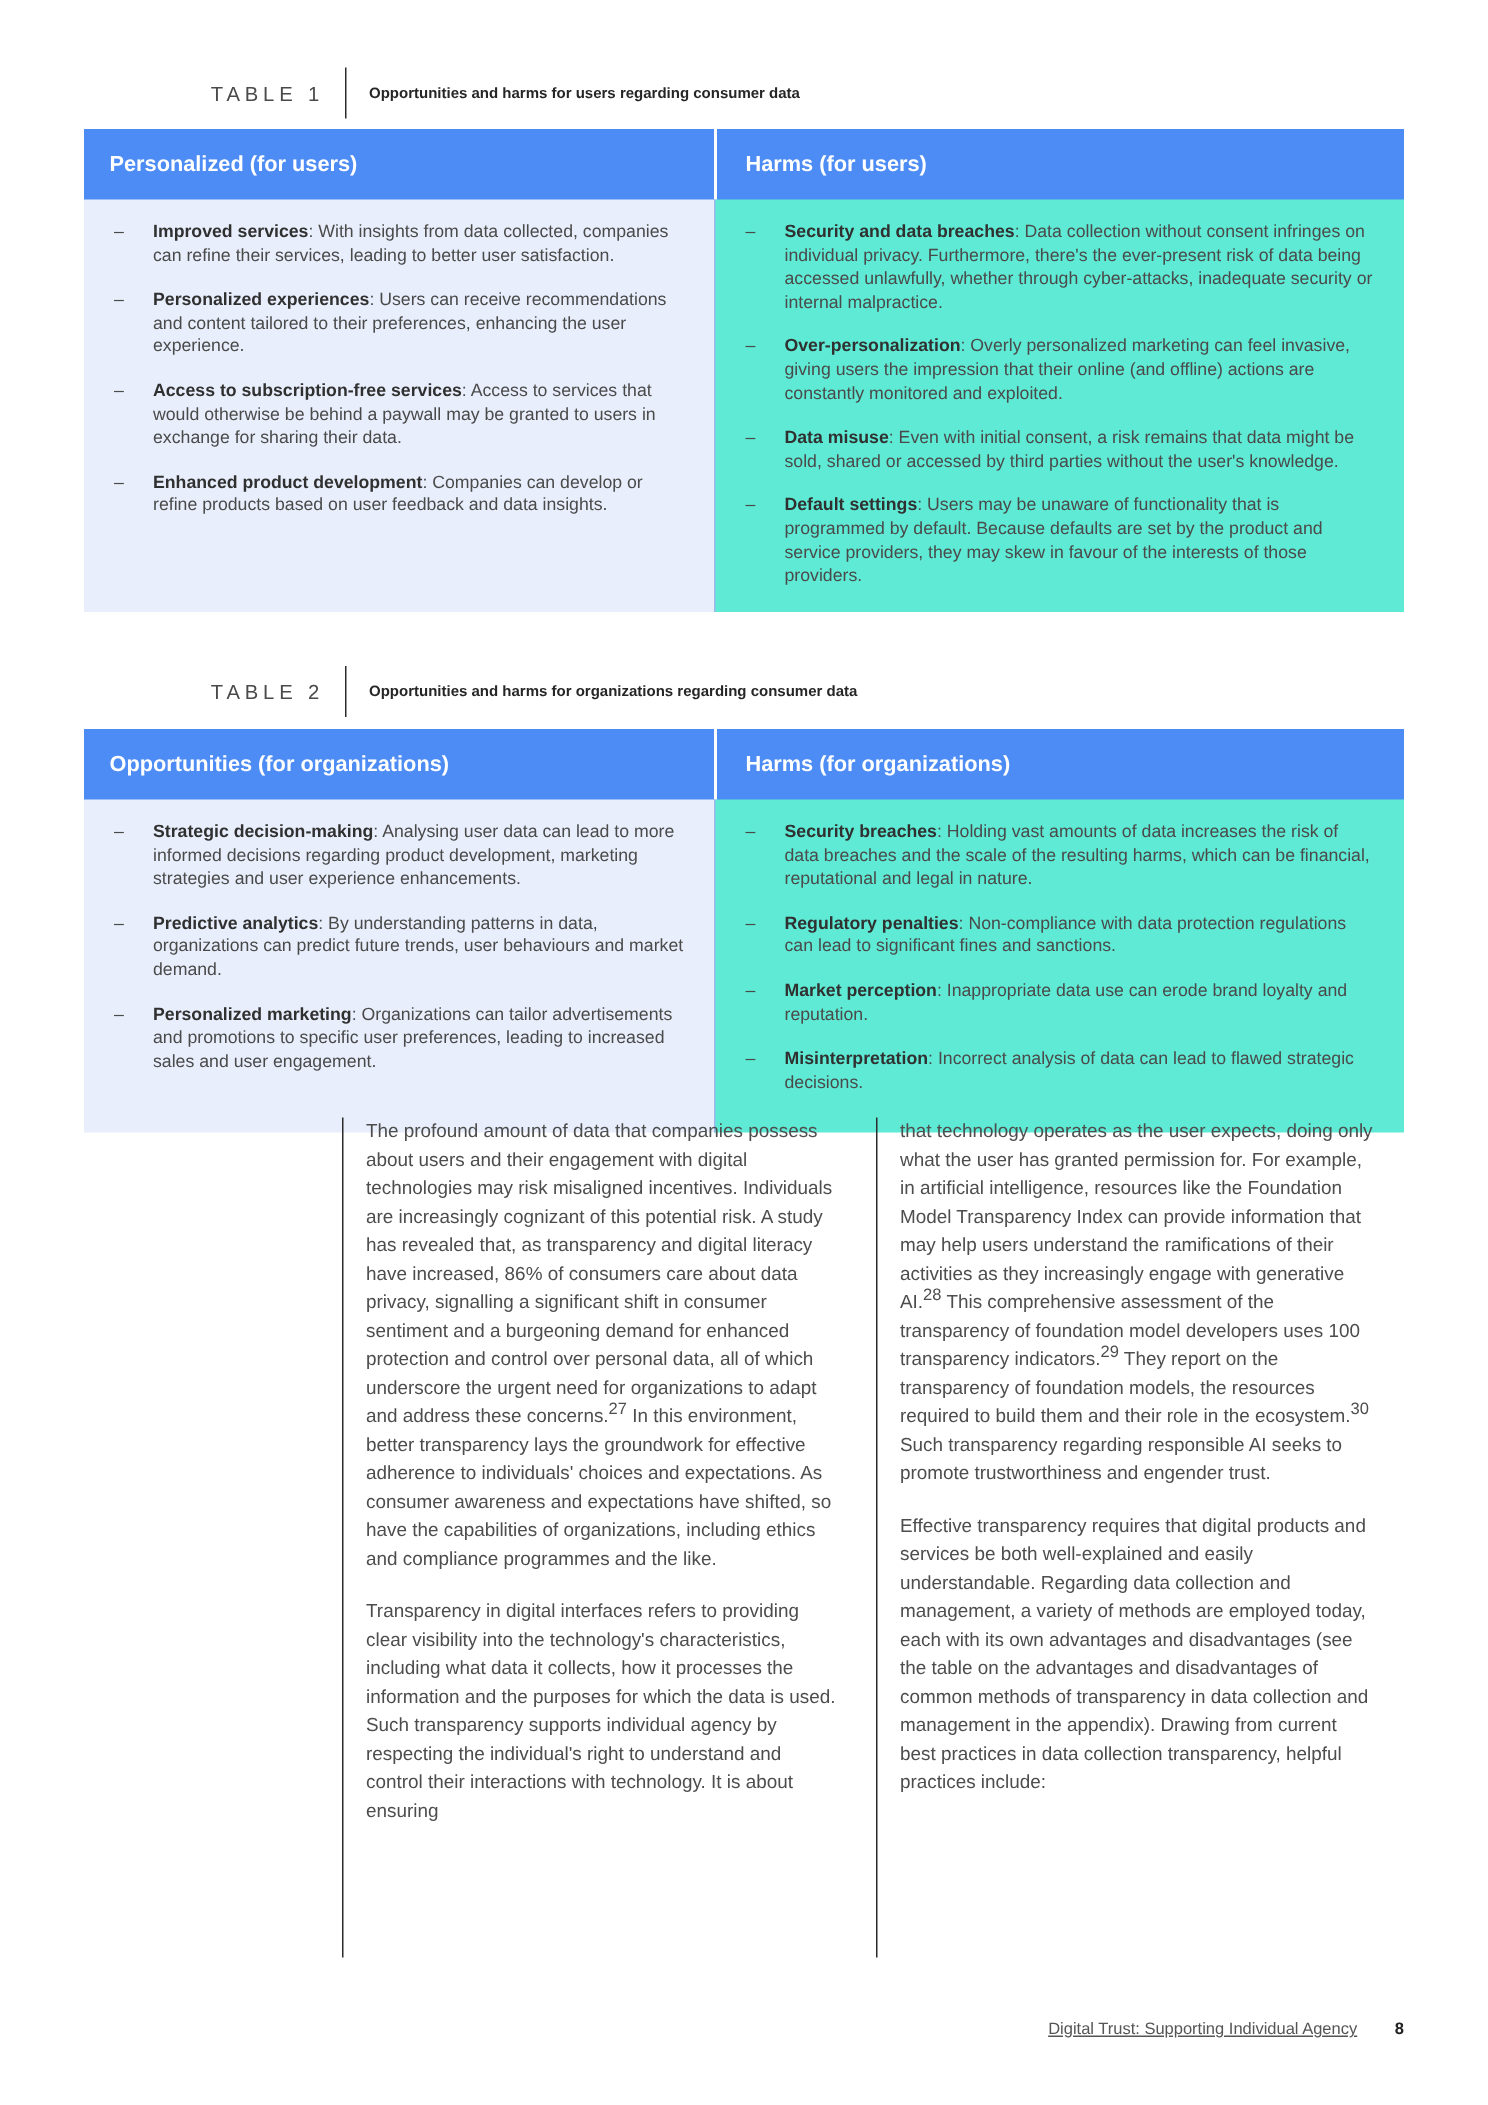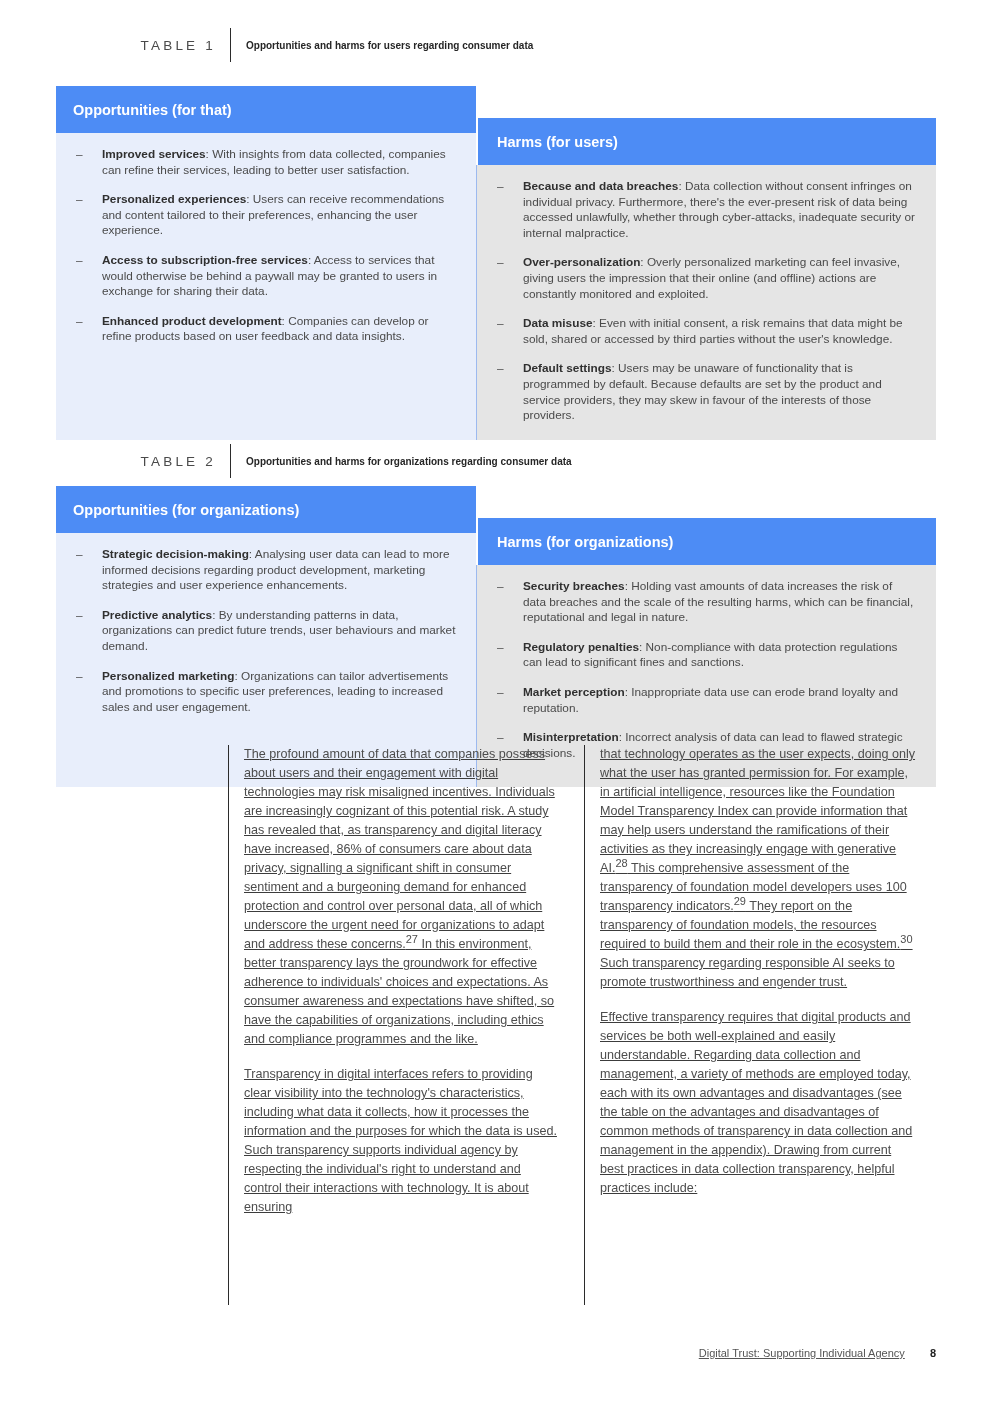--- a/index.html
+++ b/index.html
@@ -56,21 +56,21 @@
   .data-table {
     position: absolute;
     display: flex;
     width: 880px;
     left: 56px;
   }
   .tbl-col {
     box-sizing: border-box;
   }
   .tbl-col.left  { width: 420px; background: #e8eefb; }
-  .tbl-col.right { width: 460px; background: #e5e5e5; margin-top: 32px; }
+  .tbl-col.right { width: 460px; background: #5eead4; }
 
   .tbl-head {
     height: 47px;
     background: #4d8cf5;
     color: #ffffff;
     font-size: 14.5px;
     font-weight: bold;
     display: flex;
     align-items: center;
     padding-left: 17px;
@@ -112,21 +112,20 @@
   }
 
   
   .body-cols {
     position: absolute;
     left: 228px;
     top: 745px;
     width: 712px;
     height: 560px;
     display: flex;
-    text-decoration: underline;
   }
   .bodycol {
     box-sizing: border-box;
     width: 356px;
     border-left: 1px solid #2b2b2b;
     padding-left: 15px;
     padding-right: 22px;
   }
   .bodycol p {
     margin: 0 0 16px 0;
@@ -152,43 +151,43 @@
     font-weight: bold;
     color: #222222;
     margin-left: 22px;
   }
 </style>
 </head>
 <body>
 
 <div class="page">
 
-  <div class="table-caption" style="left:56px; top:28px; width:880px;">
+  <div class="table-caption" style="left:56px; top:45px; width:880px;">
     <div class="caption-label">TABLE 1</div>
     <div class="caption-rule"></div>
     <div class="caption-title">Opportunities and harms for users regarding consumer data</div>
   </div>
 
   <div class="data-table" style="top:86px;">
     <div class="tbl-col left">
-      <div class="tbl-head">Opportunities (for that)</div>
+      <div class="tbl-head">Personalized (for users)</div>
       <div class="tbl-body">
         <ul class="bullets">
             <li><span class="dash">–</span><b>Improved services</b>: With insights from data collected, companies can refine their services, leading to better user satisfaction.</li>
             <li><span class="dash">–</span><b>Personalized experiences</b>: Users can receive recommendations and content tailored to their preferences, enhancing the user experience.</li>
             <li><span class="dash">–</span><b>Access to subscription-free services</b>: Access to services that would otherwise be behind a paywall may be granted to users in exchange for sharing their data.</li>
             <li><span class="dash">–</span><b>Enhanced product development</b>: Companies can develop or refine products based on user feedback and data insights.</li>
           </ul>
       </div>
     </div>
     <div class="tbl-col right">
       <div class="tbl-head">Harms (for users)</div>
       <div class="tbl-body">
         <ul class="bullets">
-            <li><span class="dash">–</span><b>Because and data breaches</b>: Data collection without consent infringes on individual privacy. Furthermore, there's the ever-present risk of data being accessed unlawfully, whether through cyber-attacks, inadequate security or internal malpractice.</li>
+            <li><span class="dash">–</span><b>Security and data breaches</b>: Data collection without consent infringes on individual privacy. Furthermore, there's the ever-present risk of data being accessed unlawfully, whether through cyber-attacks, inadequate security or internal malpractice.</li>
             <li><span class="dash">–</span><b>Over-personalization</b>: Overly personalized marketing can feel invasive, giving users the impression that their online (and offline) actions are constantly monitored and exploited.</li>
             <li><span class="dash">–</span><b>Data misuse</b>: Even with initial consent, a risk remains that data might be sold, shared or accessed by third parties without the user's knowledge.</li>
             <li><span class="dash">–</span><b>Default settings</b>: Users may be unaware of functionality that is programmed by default. Because defaults are set by the product and service providers, they may skew in favour of the interests of those providers.</li>
           </ul>
       </div>
     </div>
   </div>
 
   <div class="table-caption" style="left:56px; top:444px; width:880px;">
     <div class="caption-label">TABLE 2</div>

